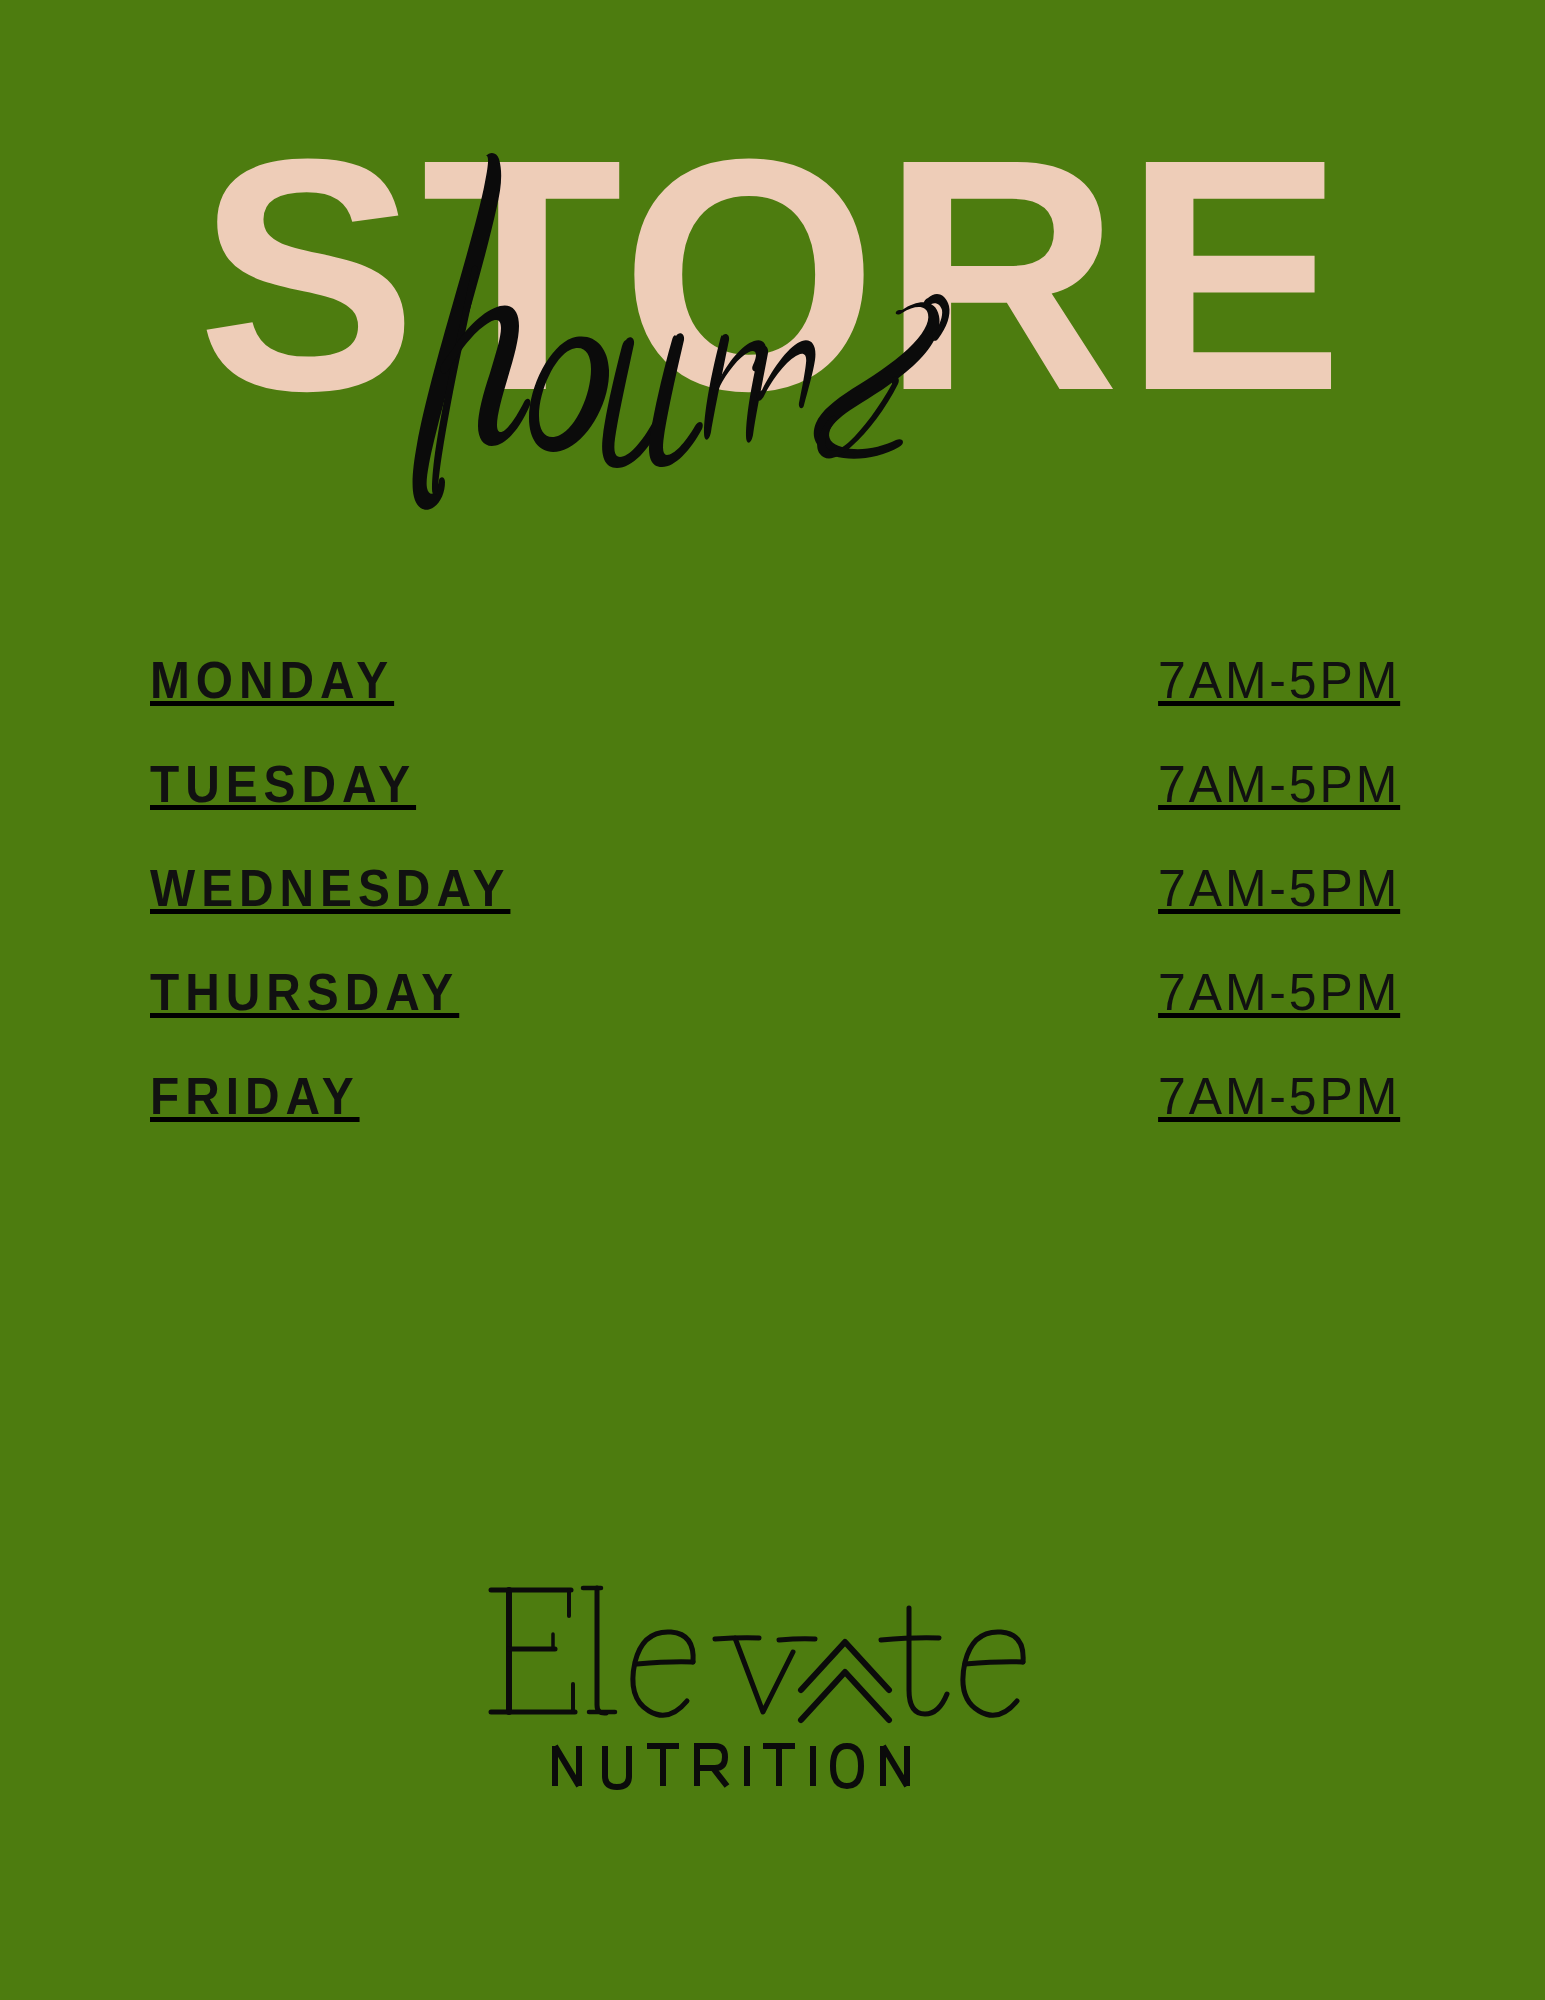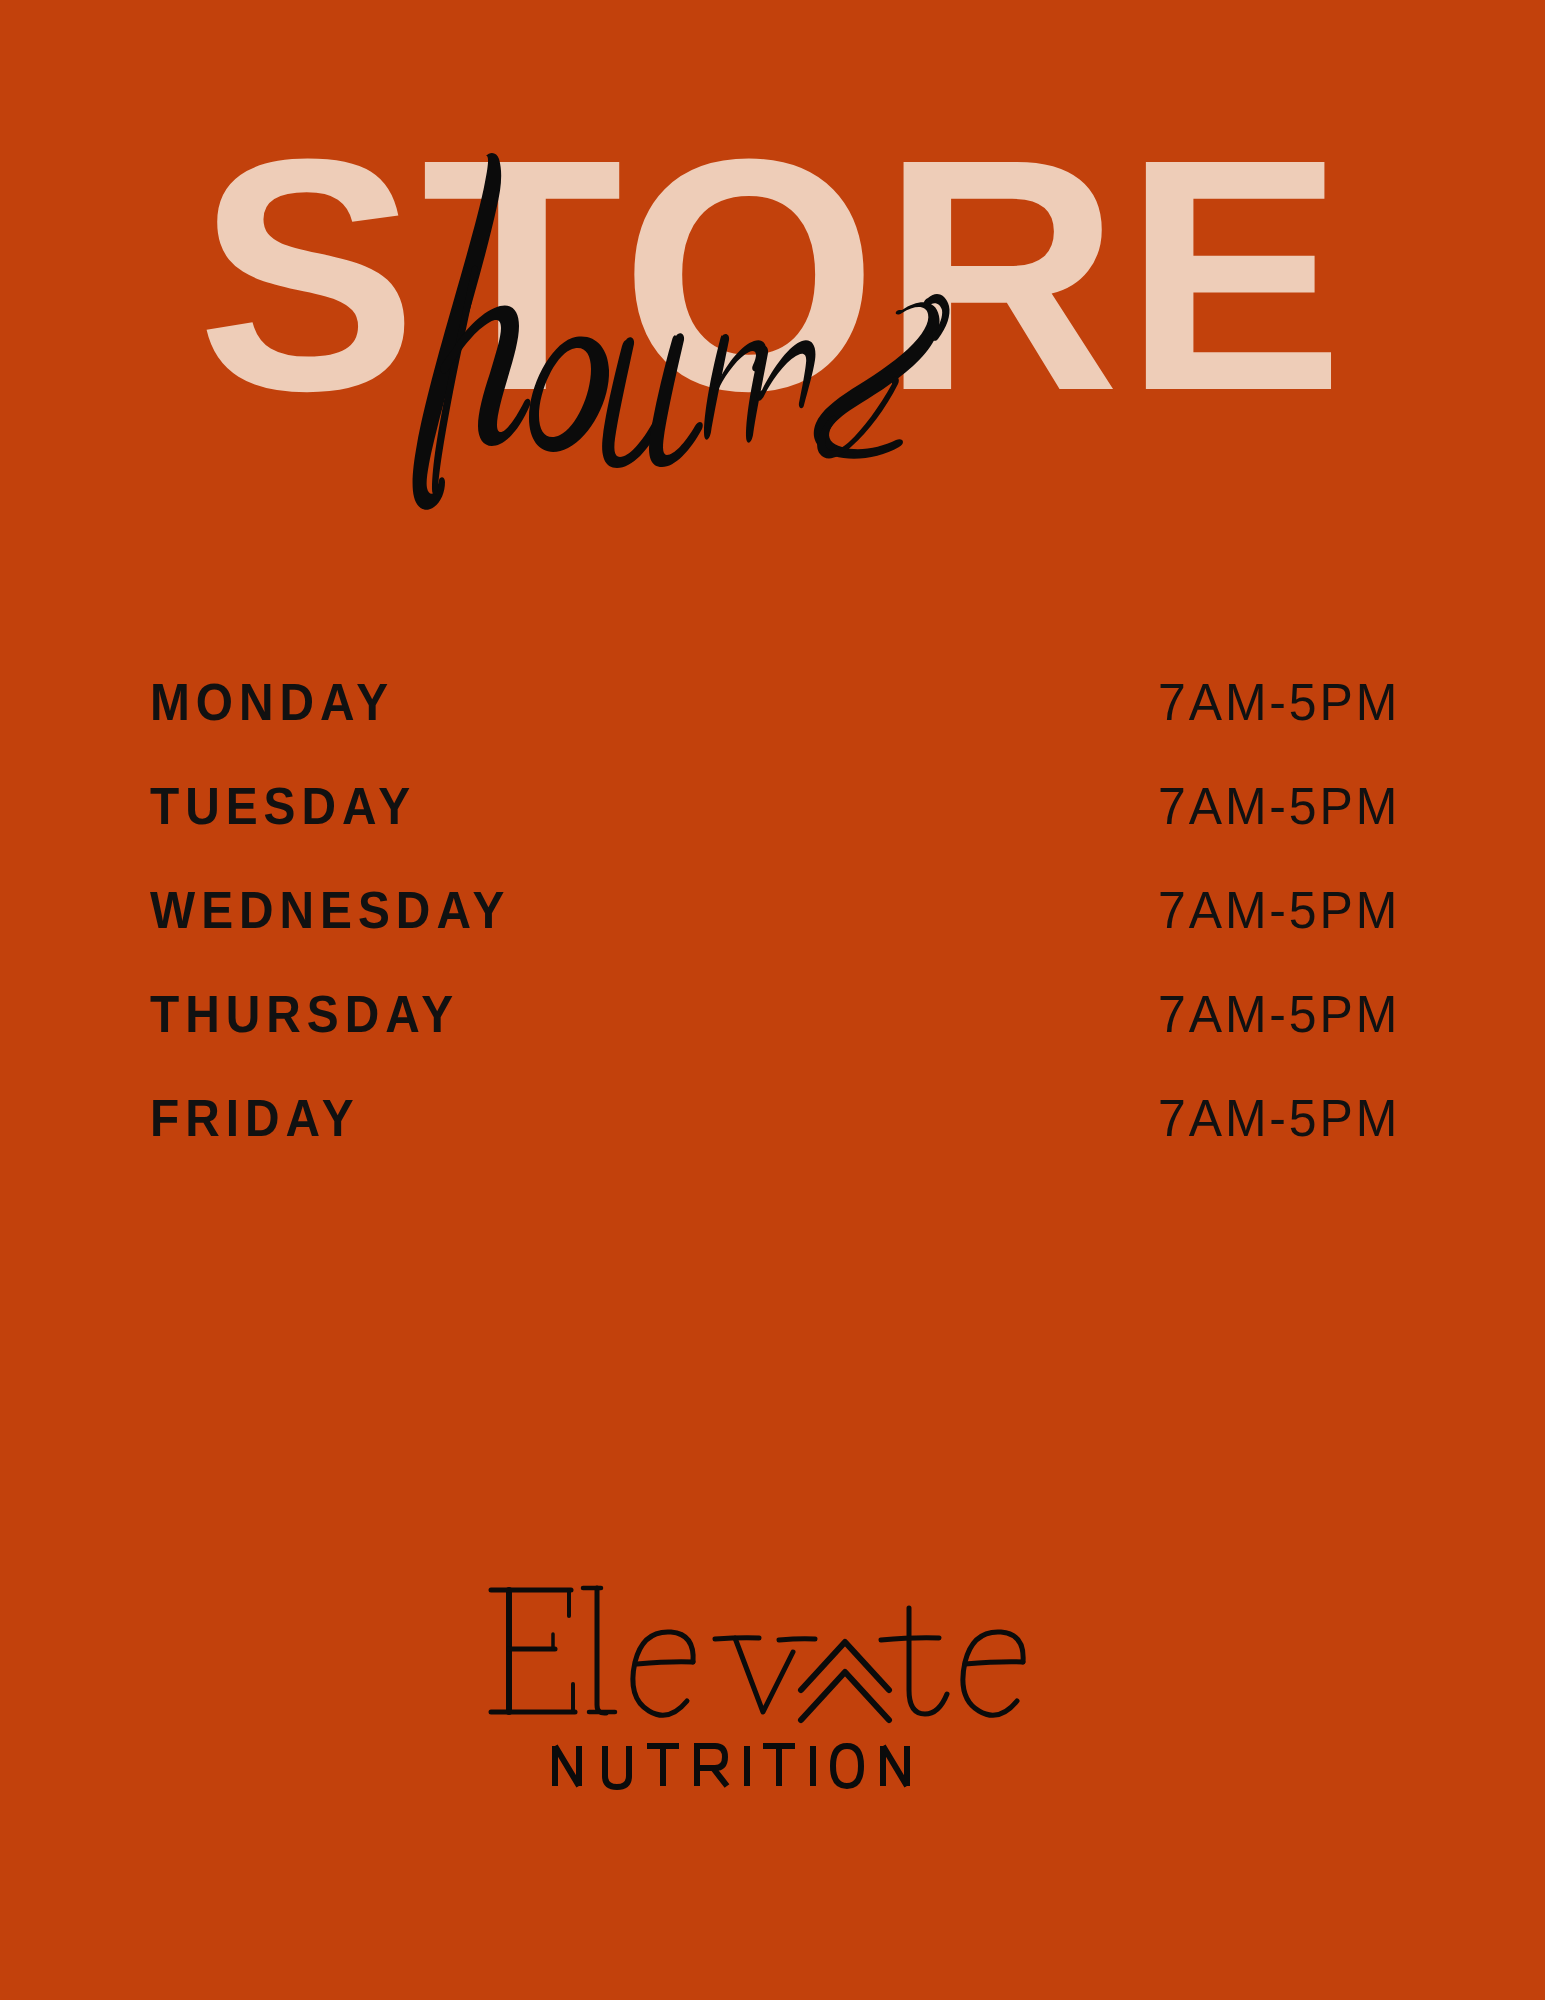--- a/index.html
+++ b/index.html
@@ -13,21 +13,21 @@
     height: 2000px;
     overflow: hidden;
     font-family: "Liberation Sans", sans-serif;
     -webkit-font-smoothing: antialiased;
   }
 
   .poster {
     position: relative;
     width: 1545px;
     height: 2000px;
-    background: #c2410c;
+    background: #4d7c0f;
     box-sizing: border-box;
   }
 
   
   .header {
     position: absolute;
     left: 0;
     top: 0;
     width: 1545px;
     height: 470px;
@@ -67,23 +67,24 @@
   
   .hours-list {
     position: absolute;
     left: 150px;
     top: 650px;
     width: 1250px;
   }
 
   .hours-row {
     display: flex;
-    align-items: center;
+    align-items: flex-start;
     justify-content: space-between;
     height: 104px;
+    text-decoration: underline;
   }
 
   .day {
     font-family: "Liberation Sans", sans-serif;
     font-weight: 700;
     font-size: 52px;
     letter-spacing: 6.5px;
     color: #111111;
     white-space: nowrap;
     transform: scaleX(0.92);

